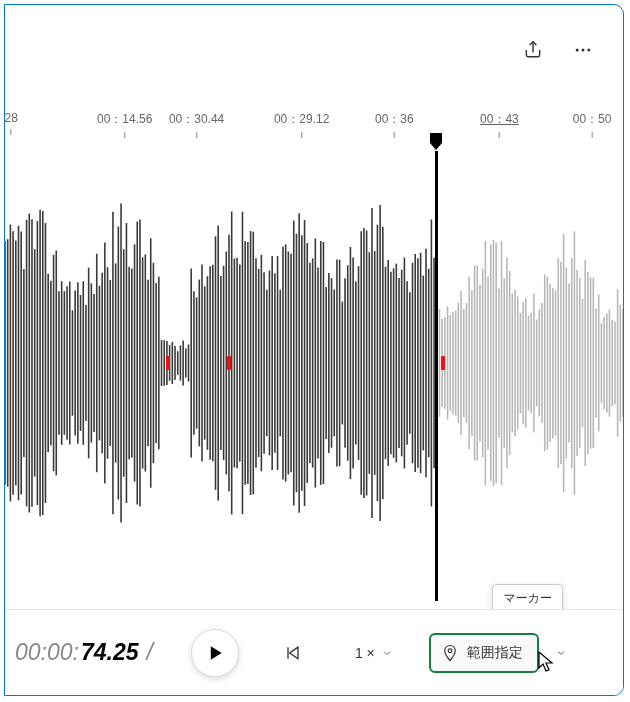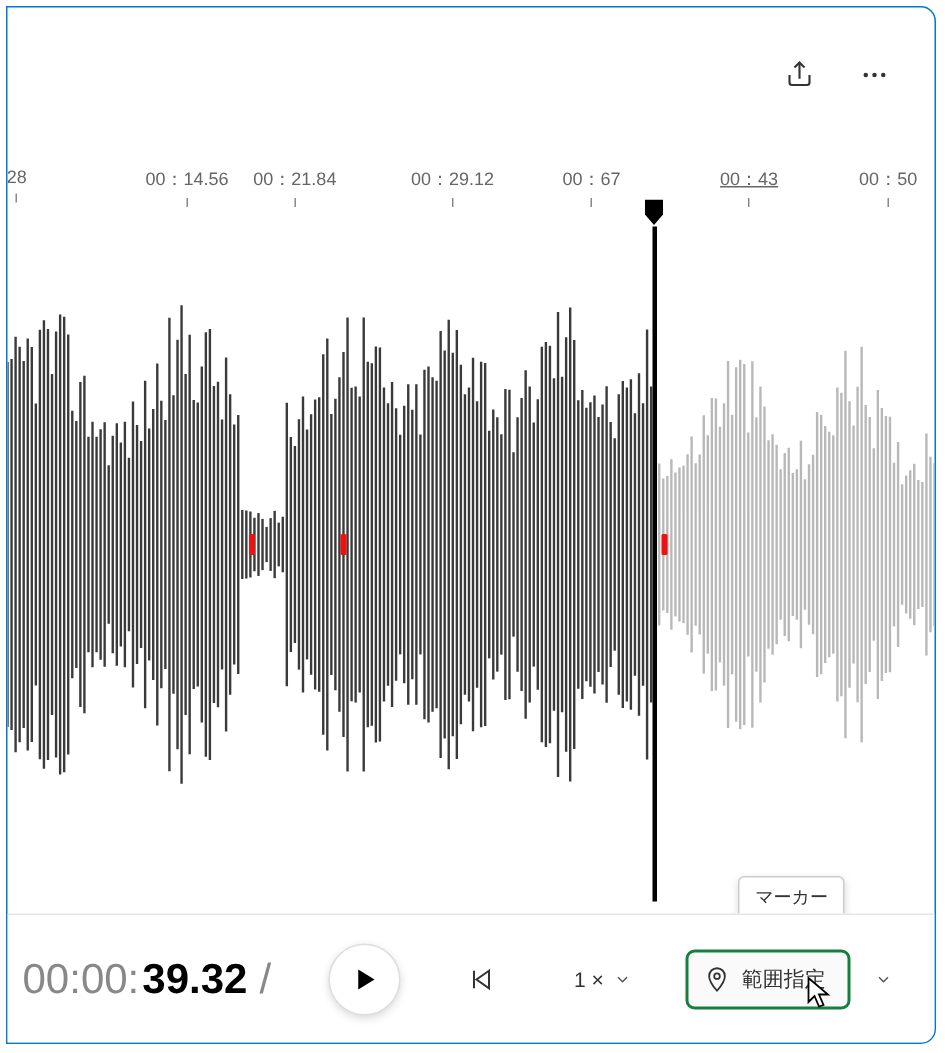--- a/index.html
+++ b/index.html
@@ -52,21 +52,21 @@
     padding: 5px 10px; font-size: 12px; color: #333;
     box-shadow: 0 2px 6px rgba(0,0,0,0.15);
     margin-left: 44px;
   }
   
   .controls {
     position: absolute; left: 0; right: 0; bottom: 0; height: 86px;
     border-top: 1px solid #e6e6e6; background: #fff;
     display: flex; align-items: center; padding: 0 10px; gap: 8px;
   }
-  .time-display { font-size: 28px; color: #333; display: flex; align-items: flex-start; gap: 2px; }
+  .time-display { font-size: 23px; color: #333; display: flex; align-items: flex-start; gap: 2px; font-style: italic; }
   .time-display .muted { color: #888; }
   .time-display .bold { font-weight: 600; color: #000; }
   .time-display .sep { margin: 0 6px; color: #888; }
   .play-btn {
     width: 48px; height: 48px; border-radius: 50%; background: #fff;
     border: 1px solid #ddd; box-shadow: 0 2px 6px rgba(0,0,0,0.15);
     display: flex; align-items: center; justify-content: center; cursor: pointer;
     margin-left: 24px;
   }
   .skip-btn, .speed-btn, .range-btn, .chev-btn {
@@ -102,23 +102,23 @@
         <circle cx="5" cy="12" r="1.8"></circle>
           <circle cx="12" cy="12" r="1.8"></circle>
           <circle cx="19" cy="12" r="1.8"></circle>
       </svg>
     </div>
   </div>
 
   <div class="ruler" id="ruler">
       <div class="tick" style="left: 1%;"><span>28</span><div class="line"></div></div>
       <div class="tick" style="left: 15%; margin-left: 27px;"><span>00：14.56</span><div class="line"></div></div>
-      <div class="tick" style="left: 31%;"><span>00：21.84</span><div class="line"></div></div>
+      <div class="tick" style="left: 31%;"><span>00：30.44</span><div class="line"></div></div>
       <div class="tick" style="left: 48%; text-align: right;"><span>00：29.12</span><div class="line"></div></div>
-      <div class="tick" style="left: 63%;"><span>00：67</span><div class="line"></div></div>
+      <div class="tick" style="left: 63%;"><span>00：36</span><div class="line"></div></div>
       <div class="tick" style="left: 80%; text-decoration: underline;"><span>00：43</span><div class="line"></div></div>
       <div class="tick" style="left: 95%;"><span>00：50</span><div class="line"></div></div>
     </div>
 
   <div class="wave-area">
     <svg id="wave-svg" preserveAspectRatio="none" viewBox="0 0 620 360">
         <line x1="0" x2="0" y1="58.33592447916668" y2="301.6640755208333" stroke="#3a3a3a" stroke-width="1.6"></line>
         <line x1="2.707423580786026" x2="2.707423580786026" y1="56.27393808149934" y2="303.72606191850065" stroke="#3a3a3a" stroke-width="1.6"></line>
         <line x1="5.414847161572052" x2="5.414847161572052" y1="41.477808195778834" y2="318.52219180422117" stroke="#3a3a3a" stroke-width="1.6"></line>
         <line x1="8.122270742358078" x2="8.122270742358078" y1="48.15858235635204" y2="311.84141764364796" stroke="#3a3a3a" stroke-width="1.6"></line>
@@ -362,21 +362,21 @@
       </div>
   </div>
 
   <div class="tooltip">
     <span>マーカー</span>
   </div>
 
   <div class="controls">
     <div class="time-display">
       <span class="muted">00:00:</span>
-      <span class="bold">39.32</span>
+      <span class="bold">74.25</span>
       <span class="sep">/</span>
     </div>
 
     <div class="play-btn">
       <svg width="20" height="20" viewBox="0 0 24 24" fill="#000">
         <path d="M7 4 L20 12 L7 20 Z"></path>
       </svg>
     </div>
 
     <div class="skip-btn">

